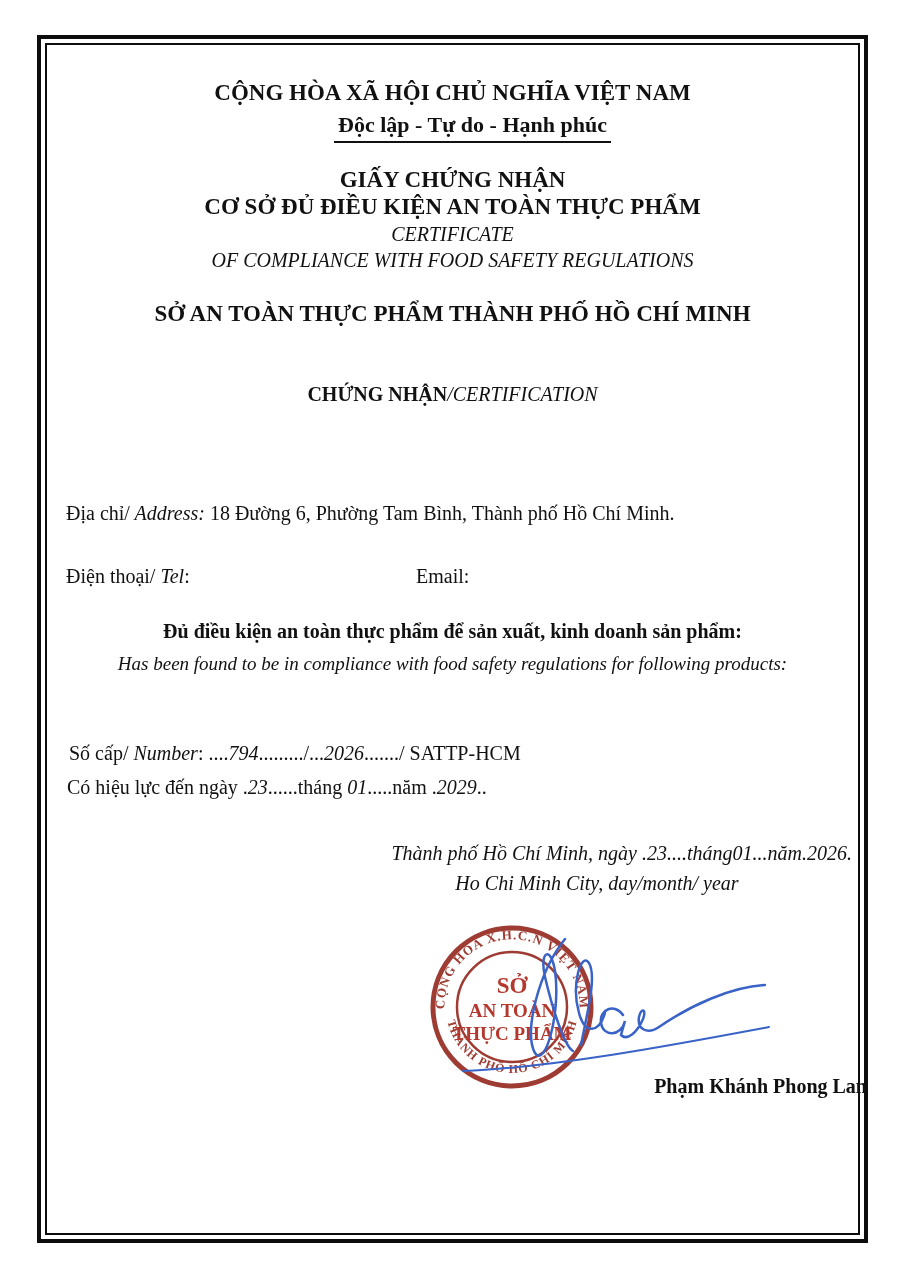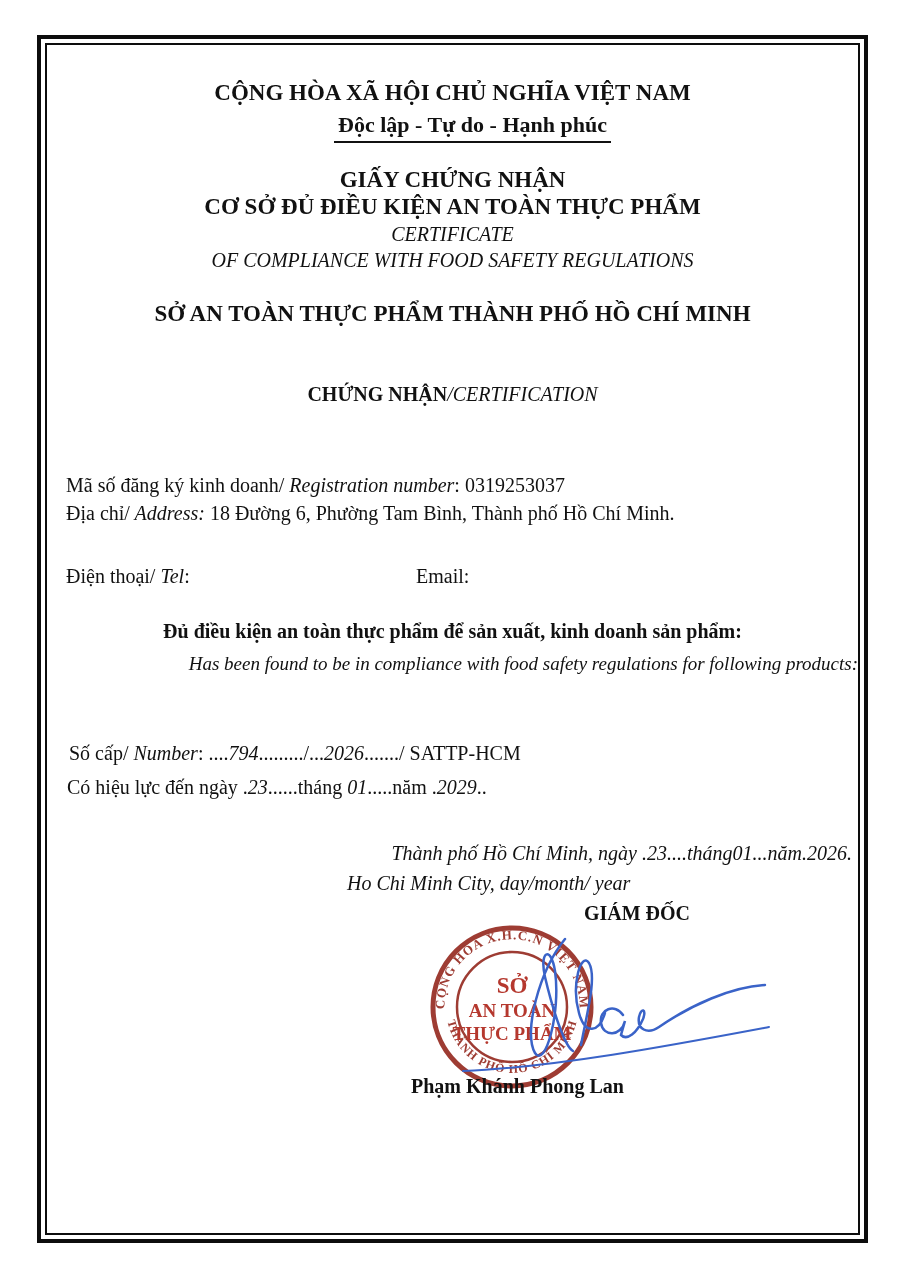--- a/index.html
+++ b/index.html
@@ -15,21 +15,21 @@
     box-sizing:border-box; border:2px solid #0d0d0d; width:100%; height:100%;
     position:relative;
   }
   .line { position:absolute; white-space:nowrap; font-size:20px; line-height:1.25; }
   .center { left:0; right:0; text-align:center; }
   .bold { font-weight:bold; }
   .it { font-style:italic; }
   .sz23 { font-size:23px; }
   .sz22 { font-size:22px;margin-left:40px; }
   .sz21 { font-size:20px; }
-  .sz19 { font-size:19px;text-align:right; }
+  .sz19 { font-size:19px; }
   .motto-underline { display:inline-block; border-bottom:2px solid #111; padding:0 4px 2px 4px; }
   .stamp-svg { position:absolute; left:379px; top:876px; }
   .sig-svg { position:absolute; left:400px; top:884px; z-index:3; }
   .mark-svg { display:inline-block; vertical-align:-12px; margin-left:6px; }
 </style>
 </head>
 <body>
 
 <div class="frame">
   <div class="frame-inner">
@@ -40,41 +40,39 @@
     <div class="line center bold sz23" style="top:121px">GIẤY CHỨNG NHẬN</div>
     <div class="line center bold sz23" style="top:148px">CƠ SỞ ĐỦ ĐIỀU KIỆN AN TOÀN THỰC PHẨM</div>
     <div class="line center it sz21" style="top:177px">CERTIFICATE</div>
     <div class="line center it sz21" style="top:203px">OF COMPLIANCE WITH FOOD SAFETY REGULATIONS</div>
 
     <div class="line center bold sz23" style="top:255px">SỞ AN TOÀN THỰC PHẨM THÀNH PHỐ HỒ CHÍ MINH</div>
 
     <div class="line center sz21" style="top:337px"><span class="bold">CHỨNG NHẬN</span><span class="it">/CERTIFICATION</span></div>
 
 
-    <div class="line" style="top:428px; left:19px"><span>Mã số đăng ký kinh doanh/</span><span class="it"> Registration number</span><span>: </span><span>0319253037</span></div>
 
     <div class="line" style="top:456px; left:19px"><span>Địa chỉ/</span><span class="it"> Address:</span><span> 18 Đường 6, Phường Tam Bình, Thành phố Hồ Chí Minh.</span></div>
 
     <div class="line" style="top:519px; left:19px"><span>Điện thoại/</span><span class="it"> Tel</span><span>:</span></div>
     <div class="line" style="top:519px; left:369px"><span>Email:</span></div>
 
     <div class="line center bold" style="top:574px">Đủ điều kiện an toàn thực phẩm để sản xuất, kinh doanh sản phẩm:</div>
     <div class="line center it sz19" style="top:607px">Has been found to be in compliance with food safety regulations for following products:</div>
 
 
     <div class="line" style="top:696px; left:22px"><span>Số cấp/</span><span class="it"> Number</span><span>: </span><span>....</span><span class="it">794</span><span>.........</span><span>/</span><span>...</span><span class="it">2026</span><span>.......</span><span>/</span><span> SATTP-HCM</span></div>
 
     <div class="line" style="top:730px; left:20px"><span>Có hiệu lực đến ngày </span><span>.</span><span class="it">23</span><span>......</span><span>tháng </span><span class="it">01</span><span>.....</span><span>năm </span><span>.</span><span class="it">2029</span><span>..</span></div>
 
 
     <div class="line it" style="top:796px; right:6px"><span>Thành phố Hồ Chí Minh, ngày </span><span>.</span><span>23</span><span>....</span><span>tháng</span><span>01</span><span>...</span><span>năm</span><span>.</span><span>2026</span><span>.</span></div>
 
-    <div class="line it" style="top:826px; left:300px; width:500px; text-align:left">Ho Chi Minh City, day/month/ year</div>
+    <div class="line it" style="top:826px; left:300px; width:500px; text-align:center">Ho Chi Minh City, day/month/ year</div>
 
-    <div class="line bold sz21" style="top:856px; left:380px; width:420px; text-align:center">GIÁM ĐỐC</div>
 
     <svg class="stamp-svg" width="172" height="172" viewBox="0 0 172 172">
       <defs>
         <path id="arcTop" d="M 20,100 A 67.5,67.5 0 1 1 152,100"></path>
         <path id="arcBottom" d="M 20,92 A 66.3,66.3 0 0 0 152,92"></path>
       </defs>
       <circle cx="86" cy="86" r="79" fill="none" stroke="#9e3c33" stroke-width="5"></circle>
       <circle cx="86" cy="86" r="55" fill="none" stroke="#9e3c33" stroke-width="2.5"></circle>
       <text font-family="Liberation Serif, DejaVu Serif, serif" font-size="13" font-weight="bold" fill="#9e3c33" letter-spacing="1" text-anchor="middle"><textPath href="#arcTop" startOffset="50%">CỘNG HÒA X.H.C.N VIỆT NAM</textPath></text>
       <text font-family="Liberation Serif, DejaVu Serif, serif" font-size="12" font-weight="bold" fill="#9e3c33" letter-spacing="1" text-anchor="middle"><textPath href="#arcBottom" startOffset="50%">★ THÀNH PHỐ HỒ CHÍ MINH ★</textPath></text>
@@ -85,16 +83,16 @@
 
     <svg class="sig-svg" width="340" height="160" viewBox="0 0 340 160">
       <g fill="none" stroke="#3a63c8" stroke-width="2.5" stroke-linecap="round">
         <path d="M118,10 C92,42 76,104 88,124 C98,140 114,84 108,42 C104,16 92,22 98,48 C106,82 118,118 126,122"></path>
         <path d="M134,116 C140,84 150,48 142,34 C134,22 124,56 132,84 C138,106 152,104 158,84"></path>
         <path d="M176,86 C168,74 152,80 154,94 C156,108 174,108 178,92 L174,106 C180,112 190,104 196,90 C200,80 194,78 192,88 C190,100 200,106 212,98 C244,76 284,58 318,56"></path>
         <path d="M16,142 C110,138 226,116 322,98" stroke-width="2"></path>
       </g>
     </svg>
 
-    <div class="line bold sz21" style="top:1029px; left:364px; width:440px; text-align:left; z-index:4">Phạm Khánh Phong Lan</div>
+    <div class="line bold sz21" style="top:1029px; left:380px; width:440px; text-align:right; z-index:4">Phạm Khánh Phong Lan</div>
 
   </div>
 </div>
 
 </body></html>

